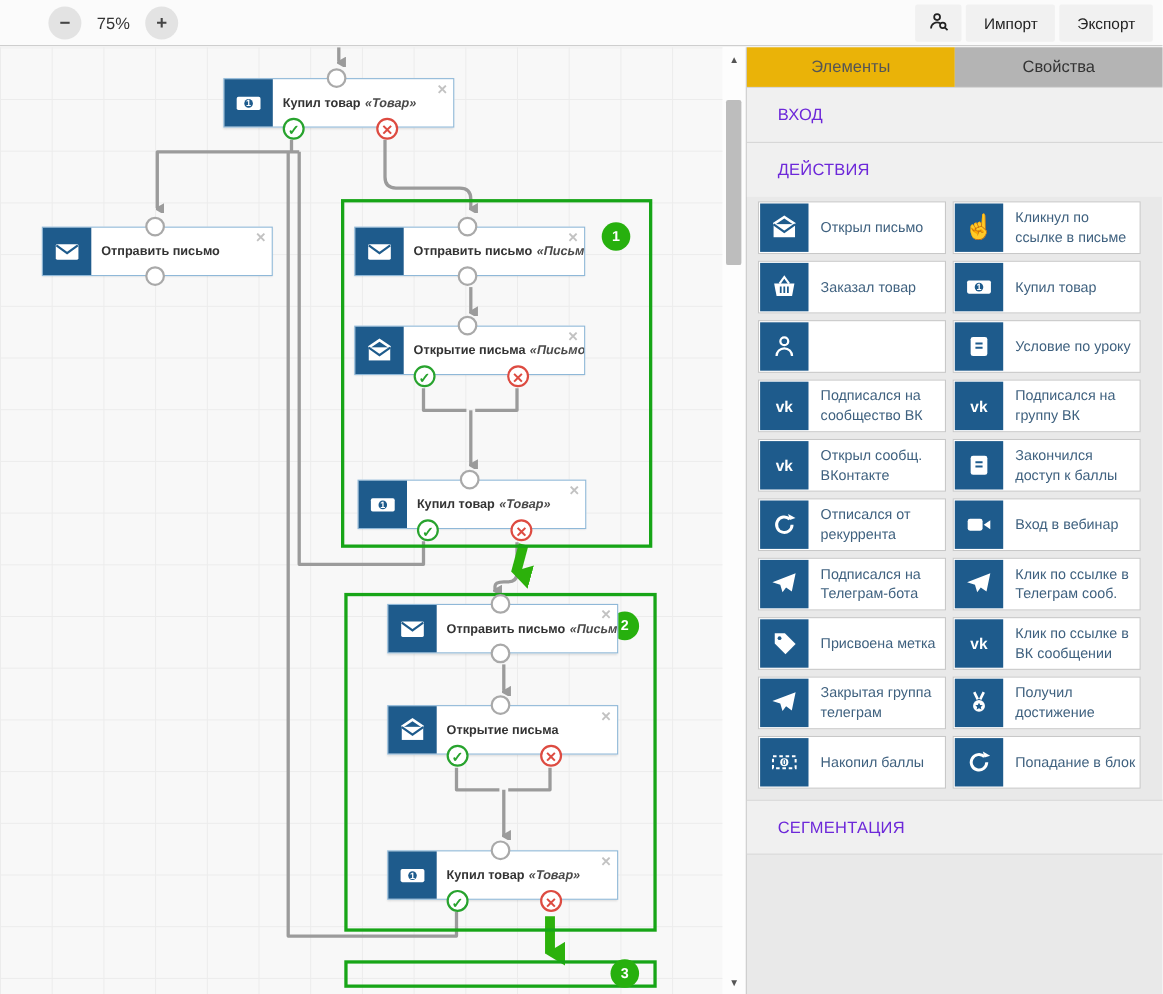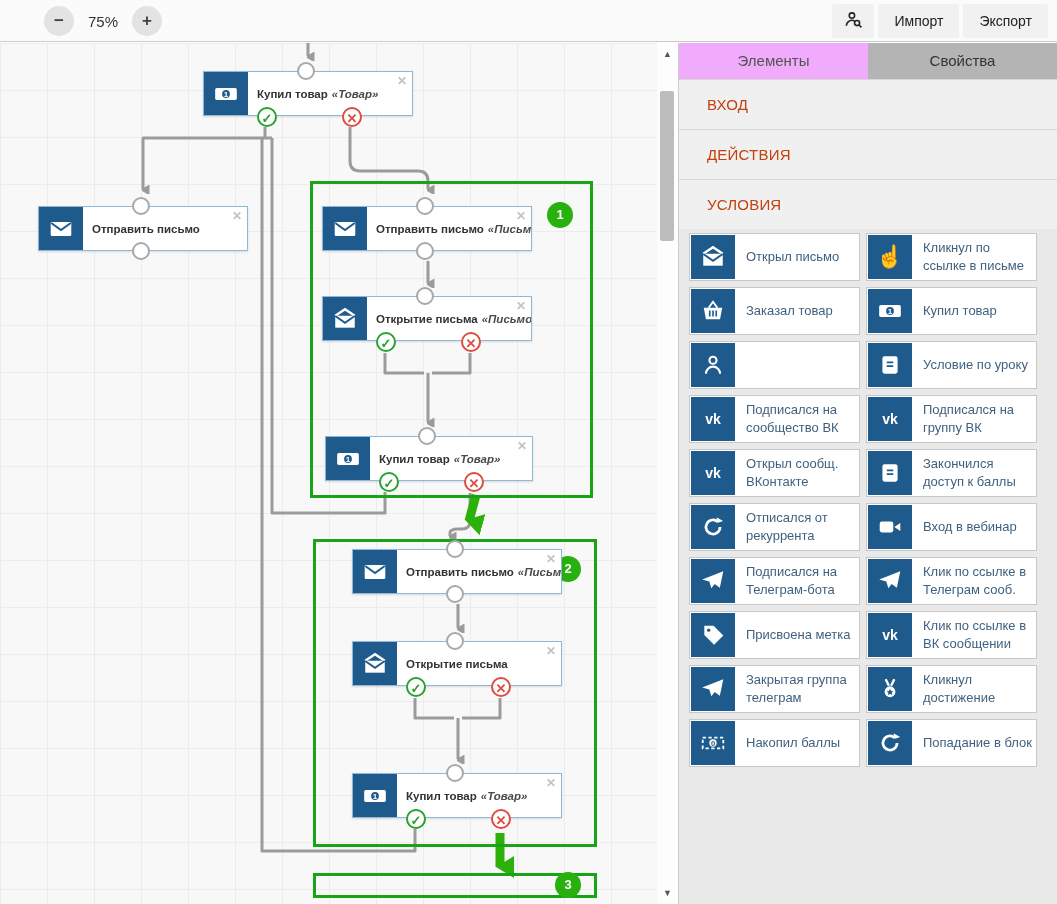--- a/index.html
+++ b/index.html
@@ -47,23 +47,23 @@
   .vscroll { position:absolute; left:657px; top:43px; width:21px; height:861px; background:#fdfdfd; }
   .vscroll .arr { position:absolute; left:0; width:21px; text-align:center; font-size:9px; color:#555; cursor:pointer; }
   .vscroll .arr.up { top:6px; }
   .vscroll .arr.down { bottom:6px; }
   .vscroll .thumb { position:absolute; left:3px; top:48px; width:14px; height:150px; background:#bdbdbd; border-radius:2px; cursor:pointer; }
 
   
   .panel { position:absolute; left:678px; top:43px; width:379px; height:861px; background:#e9e9e9; border-left:1px solid #ccc; }
   .tabs { display:flex; height:36px; }
   .tab { flex:1; text-align:center; line-height:36px; font-size:15px; cursor:pointer; }
-  .tab.active { background:#f0abfc; color:#555; }
+  .tab.active { background:#eab308; color:#555; }
   .tab.inactive { background:#b4b4b4; color:#333; }
-  .section-header { height:50px; line-height:50px; padding-left:28px; font-size:15px; color:#c2410c; background:#f0f0f0;
+  .section-header { height:50px; line-height:50px; padding-left:28px; font-size:15px; color:#6d28d9; background:#f0f0f0;
     border-top:1px solid #d7d7d7; cursor:pointer; letter-spacing:.2px; }
   .section-header:first-of-type { border-top:none; }
   .items { padding:4px 10px 0 10px; display:grid; grid-template-columns:171px 171px; grid-auto-rows:48px; gap:6px 6px; }
   .item { background:#fff; border:1px solid #c8c8c8; display:flex; align-items:center; cursor:pointer; }
   .item .iicon { width:44px; height:44px; margin:1px; background:#1e5b8c; flex:none; display:flex; align-items:center; justify-content:center; }
   .item .ilabel { padding:0 4px 0 10px; font-size:13px; line-height:1.4; color:#3f617f; }
   .seg-header { margin-top:10px; border-bottom:1px solid #d7d7d7; }
   .char-icon { color:#fff; font-size:21px; line-height:1; }
 </style>
 </head>
@@ -279,21 +279,20 @@
     <div class="arr down">▼</div>
   </div>
 
   <div class="panel">
     <div class="tabs">
       <div class="tab active">Элементы</div>
       <div class="tab inactive">Свойства</div>
     </div>
     <div class="section-header">ВХОД</div>
     <div class="section-header">ДЕЙСТВИЯ</div>
-    <div class="section-header">УСЛОВИЯ</div>
     <div class="items" id="items">
         <div class="item">
           <span class="iicon">
             <svg width="26" height="26" viewBox="0 0 24 24">
               <path d="M3 9 L12 3 L21 9" stroke="#fff" stroke-width="2.2" fill="none"></path>
               <rect x="3" y="9" width="18" height="11" fill="#fff"></rect>
               <path d="M3 9.2 L12 15.5 L21 9.2" stroke="#1e5b8c" stroke-width="1.8" fill="none"></path>
             </svg>
           </span>
           <span class="ilabel">Открыл письмо</span>
@@ -434,21 +433,21 @@
           <span class="ilabel">Закрытая группа телеграм</span>
         </div>
         <div class="item">
           <span class="iicon">
             <svg width="26" height="26" viewBox="0 0 24 24">
               <path d="M8 3 L11 9 M16 3 L13 9" stroke="#fff" stroke-width="2.2"></path>
               <circle cx="12" cy="14.5" r="5" fill="#fff"></circle>
               <path d="M12 11.8 l1 2 2.1 .2 -1.6 1.5 .5 2.1 -2 -1.1 -2 1.1 .5 -2.1 -1.6 -1.5 2.1 -.2 z" fill="#1e5b8c"></path>
             </svg>
           </span>
-          <span class="ilabel">Кликнул достижение</span>
+          <span class="ilabel">Получил достижение</span>
         </div>
         <div class="item">
           <span class="iicon">
             <svg width="26" height="26" viewBox="0 0 24 24">
               <rect x="2.5" y="7" width="19" height="10" fill="none" stroke="#fff" stroke-width="1.7" stroke-dasharray="3 2.3"></rect>
               <circle cx="12" cy="12" r="3.4" fill="#fff"></circle>
               <text x="12" y="14.4" font-size="7" fill="#1e5b8c" text-anchor="middle" font-weight="bold">0</text>
             </svg>
           </span>
           <span class="ilabel">Накопил баллы</span>
@@ -456,15 +455,16 @@
         <div class="item">
           <span class="iicon">
             <svg width="26" height="26" viewBox="0 0 24 24">
               <path d="M18.5 12 a6.5 6.5 0 1 1 -2 -4.7" fill="none" stroke="#fff" stroke-width="2.5"></path>
               <path d="M15.2 3 L16.6 8 L21.4 6.4 Z" fill="#fff"></path>
             </svg>
           </span>
           <span class="ilabel">Попадание в блок</span>
         </div>
       </div>
+    <div class="section-header seg-header">СЕГМЕНТАЦИЯ</div>
   </div>
 
 </div>
 
 </body></html>

